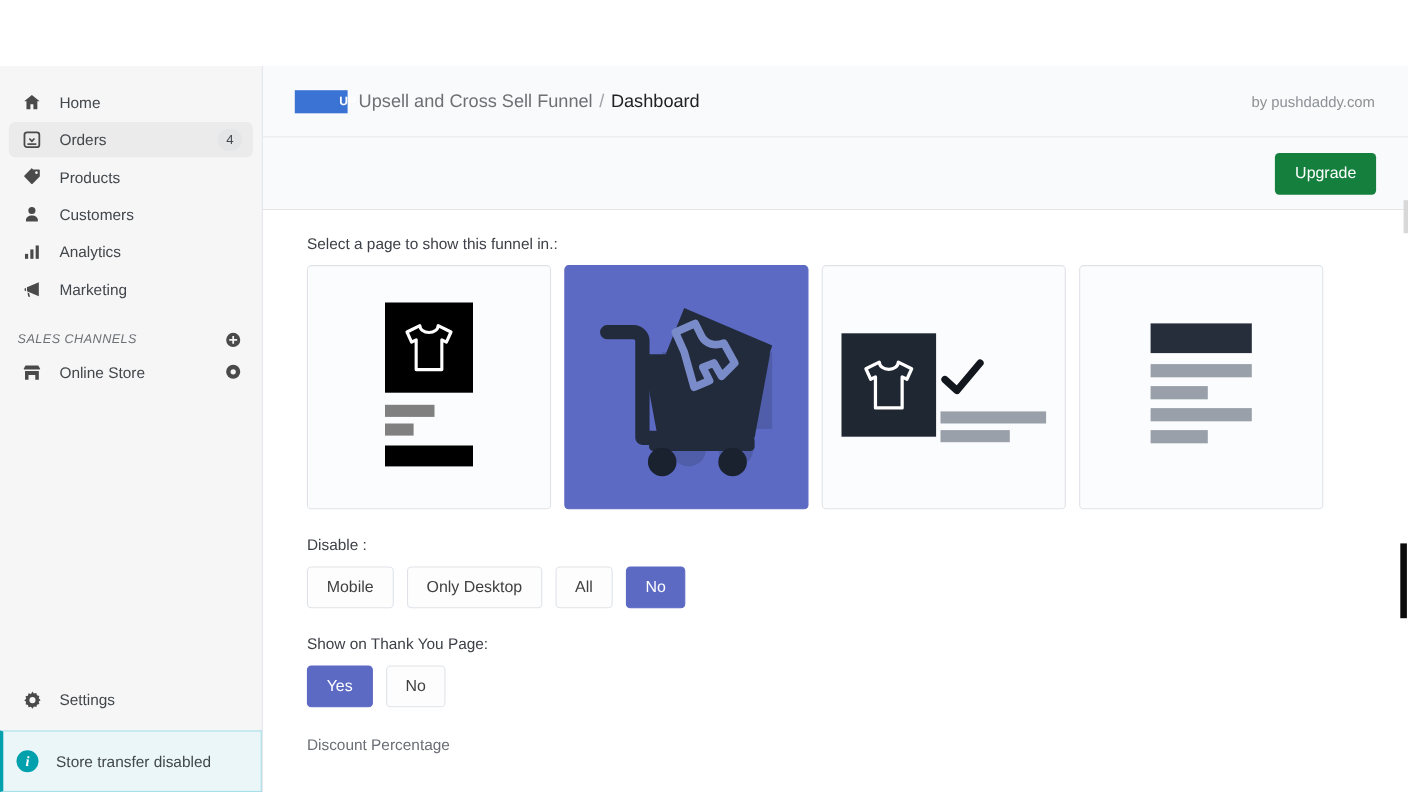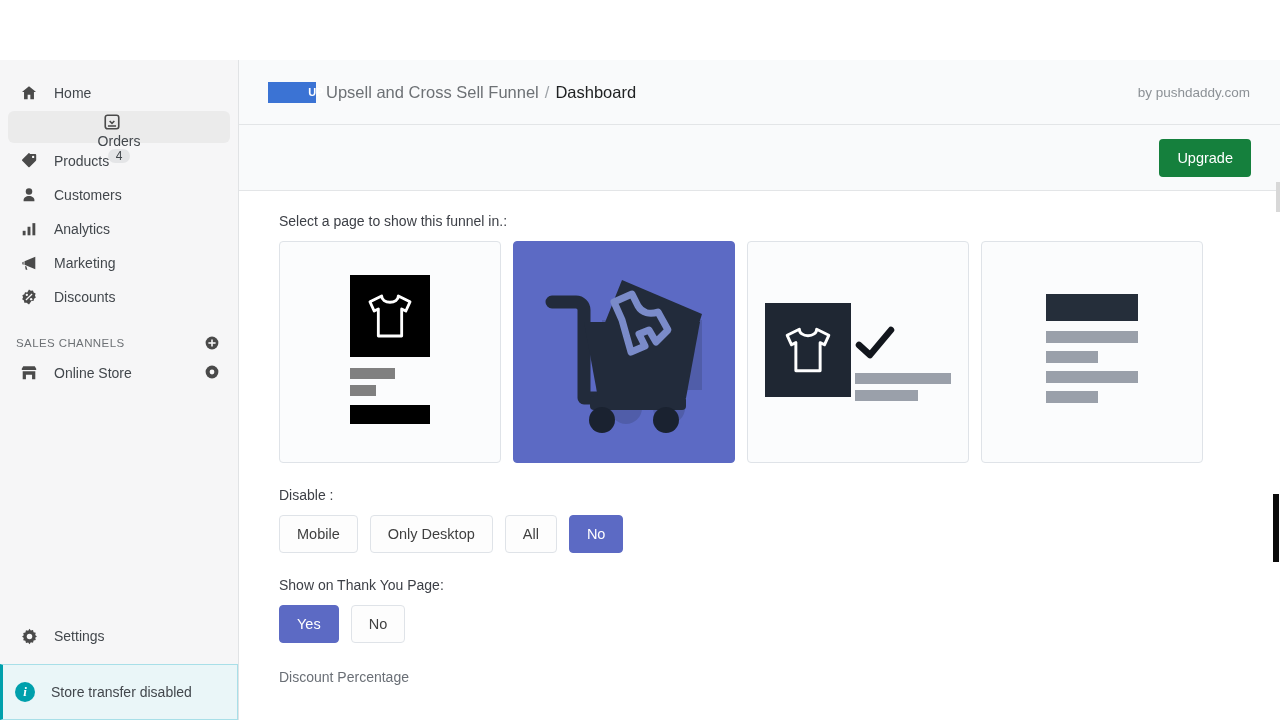--- a/index.html
+++ b/index.html
@@ -34,40 +34,40 @@
     border-radius:6px;
     color:#42474c; font-size:14px;
     cursor:pointer;
   }
   .nav-item .ico {
     width:22px; height:20px; margin-right:14px;
     display:flex; align-items:center; justify-content:center;
     flex:0 0 22px;
   }
   .nav-item .lbl { flex:1 1 auto; white-space:nowrap; }
-  .nav-item.selected { background:#ebebeb;flex-direction:column; }
+  .nav-item.selected { background:#ebebeb; }
   .nav-item.active {
     background:#ededed;
     color:#137350; font-weight:600;
   }
   .nav-item.active::before {
     content:""; position:absolute; left:-8px; top:-2px;
     width:3px; height:36px; background:#008060; border-radius:0 2px 2px 0;
   }
   .badge-count {
     min-width:22px; height:20px; border-radius:10px;
     background:#e4e5e7; color:#42474c;
     font-size:12px; display:flex; align-items:center; justify-content:center;
     padding:0 6px;
   }
 
   .section-head {
     display:flex; align-items:center; justify-content:space-between;
     margin:20px 18px 4px 16px;
-    color:#6d7175; font-size:11.5px; letter-spacing:.4px;
+    color:#6d7175; font-size:11.5px; letter-spacing:.4px;font-style:italic;
   }
   .section-head .plus-ico { width:16px; height:16px; cursor:pointer; }
 
   .nav-spacer { flex:1 1 auto; }
 
   .settings-row { margin-bottom:12px; }
 
   .store-banner {
     margin:0; height:56px;
     background:#eaf6f8;
@@ -255,31 +255,20 @@
 
       <div class="nav-item">
         <span class="ico">
           <svg width="18" height="18" viewBox="0 0 20 20">
               <path fill="#4a4a4a" d="M17 3 5 8v4l12 5zM4 8.6 2.6 9.2v2.1L4 11.9zM5.6 13.2l1.6.7 1 3.8-2-.5z"></path>
             </svg>
         </span>
         <span class="lbl">Marketing</span>
       </div>
 
-      <div class="nav-item">
-        <span class="ico">
-          <svg width="18" height="18" viewBox="0 0 20 20">
-            <path fill="#4a4a4a" d="M10 1.6l2 1.5 2.4-.4.8 2.3 2.2 1-.8 2.3 1 2.3-2 1.3-.4 2.4-2.5.2L10 18.4l-2.7-1.9-2.5-.2-.4-2.4-2-1.3 1-2.3-.8-2.3 2.2-1 .8-2.3 2.4.4z"></path>
-            <circle cx="7.6" cy="7.6" r="1.3" fill="#f6f6f7"></circle>
-              <circle cx="12.4" cy="12.4" r="1.3" fill="#f6f6f7"></circle>
-            <path stroke="#f6f6f7" stroke-width="1.4" d="M13.4 6.6 6.6 13.4"></path>
-          </svg>
-        </span>
-        <span class="lbl">Discounts</span>
-      </div>
 
     </div>
 
     <div class="section-head">
       <span>SALES CHANNELS</span>
       <span class="plus-ico">
         <svg width="16" height="16" viewBox="0 0 20 20">
             <circle cx="10" cy="10" r="8" fill="#4a4a4a"></circle>
             <path d="M9 5.5h2v9H9z" fill="#f6f6f7"></path>
             <path d="M5.5 9h9v2h-9z" fill="#f6f6f7"></path>

